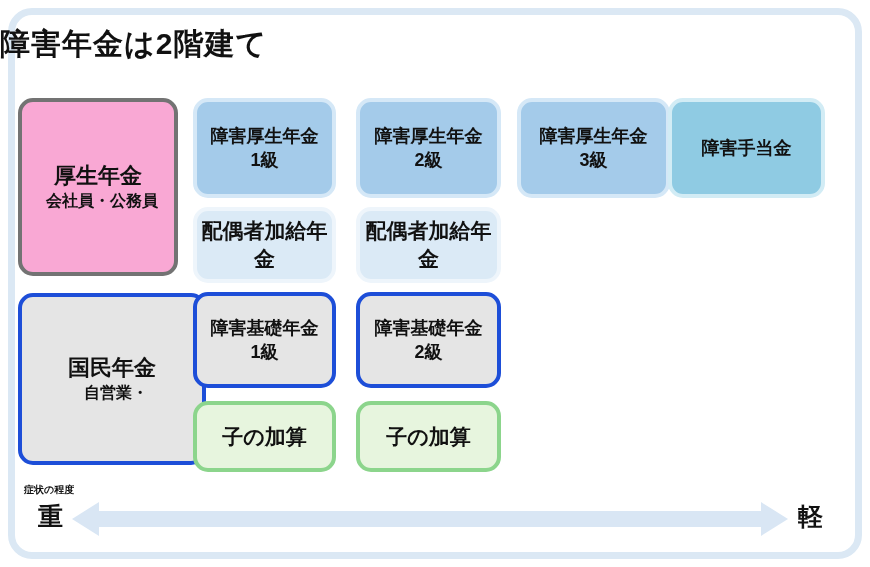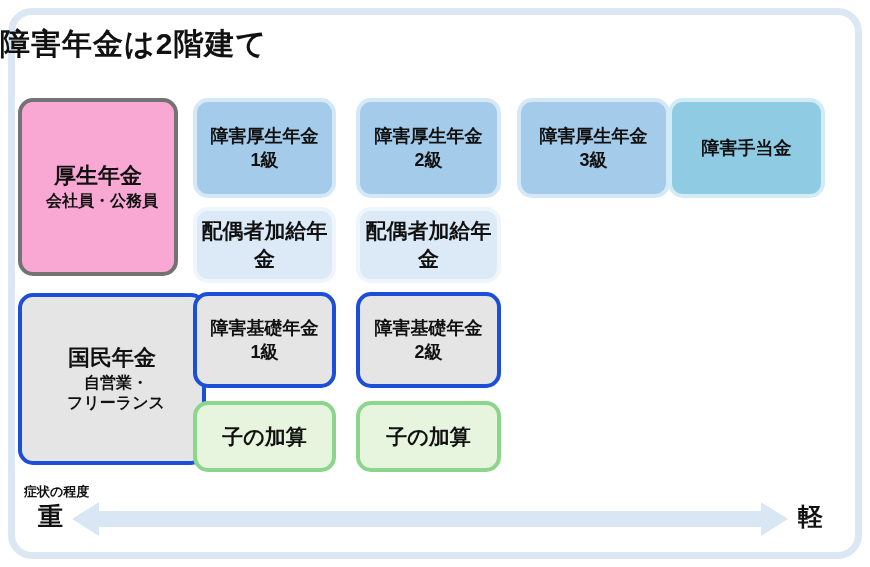--- a/index.html
+++ b/index.html
@@ -24,21 +24,21 @@
   .blue-main { background:#f9a8d4; border:4px solid #737373; }
   .cyan      { background:#8fcbe3; border:4px solid #d2ecf5; }
   .lightblue { background:#dbeaf6; border:4px solid #eef5fb; }
   .green     { background:#e5e5e5; border:4px solid #1d4ed8; }
   .lightgreen{ background:#e7f5de; border:4px solid #8cd58c;text-align:right; }
   .line-lg   { font-size:18px; line-height:1.35; }
   .label-title { font-size:22px; line-height:1.3; }
   .label-sub   { font-size:16px; line-height:1.3;margin-left:8px; }
   .addon-label { font-size:21px; }
   .axis-caption {
-    position:absolute; left:24px; top:483px; font-size:13px; font-weight:bold; color:#111111;
+    position:absolute; left:24px; top:483px; font-size:10px; font-weight:bold; color:#111111;
   }
   .axis-end {
     position:absolute; top:500px; font-size:25px; font-weight:bold; color:#111111;
   }
   .axis-end.left  { left:38px; }
   .axis-end.right { left:798px; }
   .arrow {
     position:absolute; left:72px; top:502px; width:716px; height:34px;
     display:flex; align-items:center;
   }
@@ -90,21 +90,20 @@
     <div class="addon-label">配偶者加給年金</div>
   </div>
 
   <div class="box lightblue" style="left:356px; top:207px; width:145px; height:76px;">
     <div class="addon-label">配偶者加給年金</div>
   </div>
 
   <div class="box green" style="left:18px; top:293px; width:188px; height:172px;">
     <div class="label-title">国民年金</div>
     <div class="label-sub">自営業・</div>
-    <div class="label-sub">フリーランス</div>
   </div>
 
   <div class="box green" style="left:193px; top:292px; width:143px; height:96px;">
     <div class="line-lg">障害基礎年金</div>
     <div class="line-lg">1級</div>
   </div>
 
   <div class="box green" style="left:356px; top:292px; width:145px; height:96px;">
     <div class="line-lg">障害基礎年金</div>
     <div class="line-lg">2級</div>

